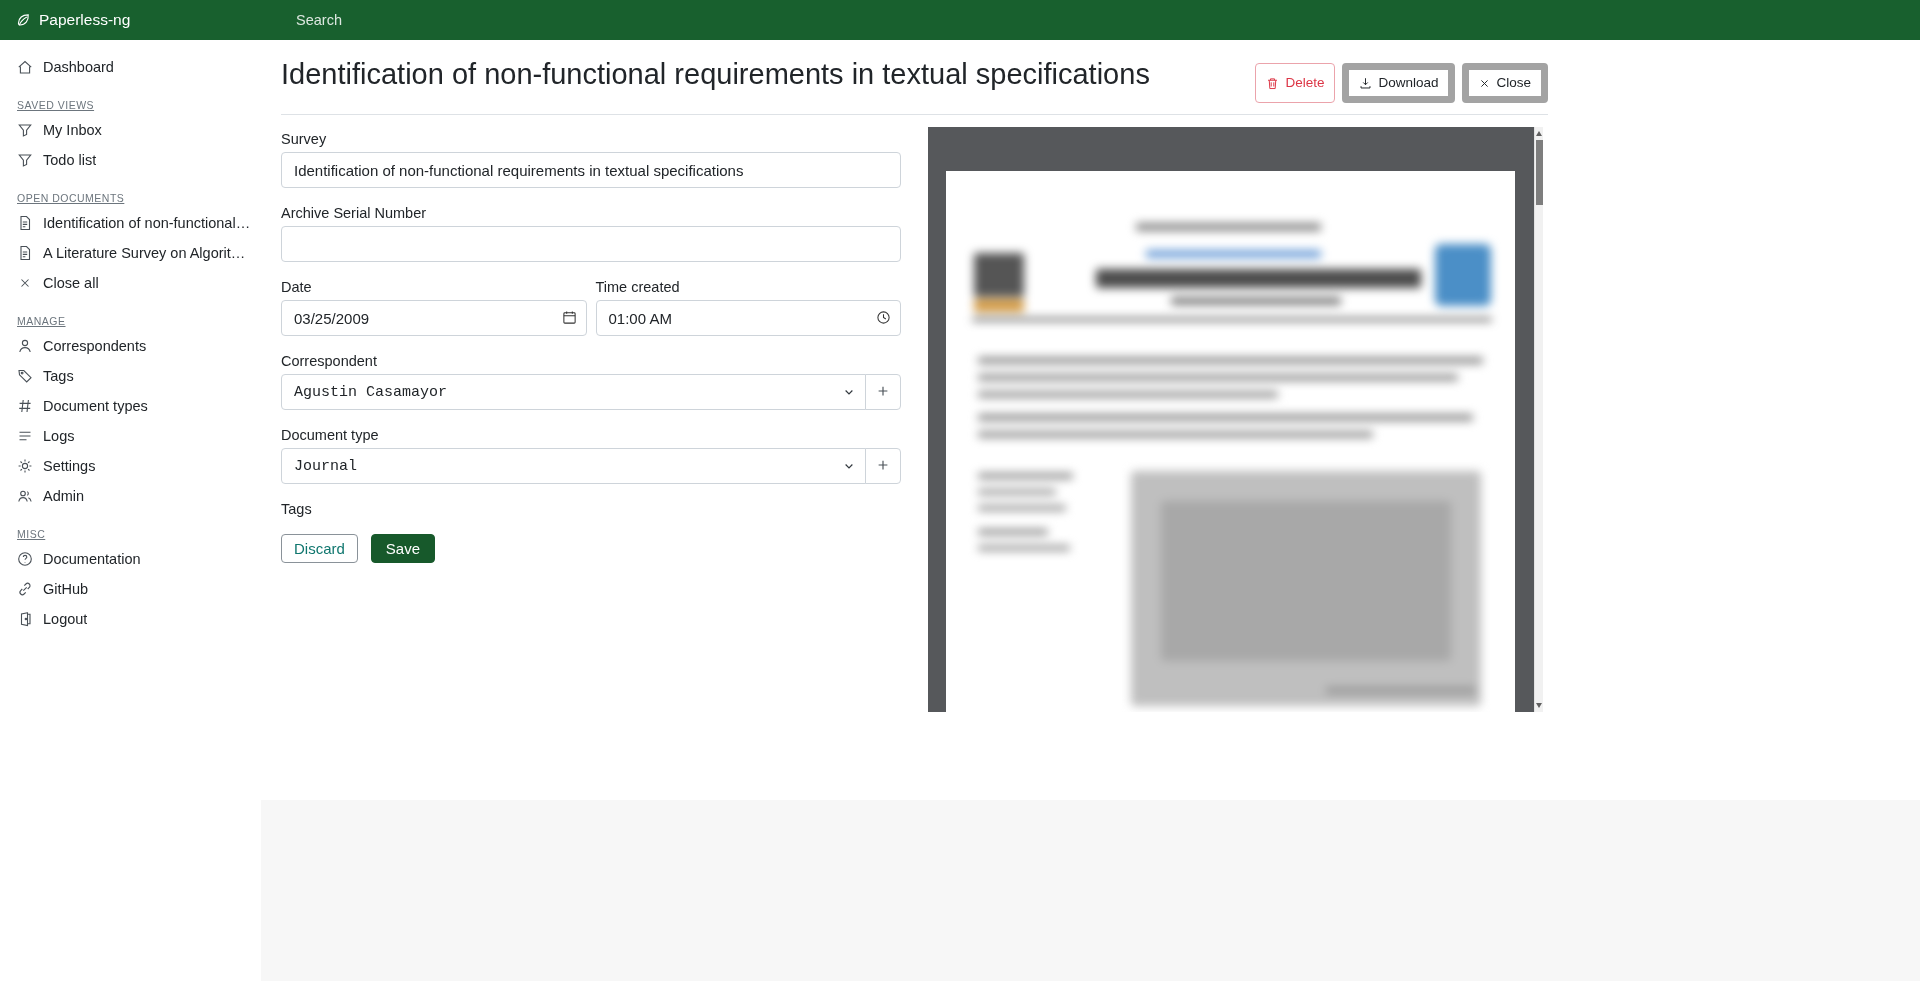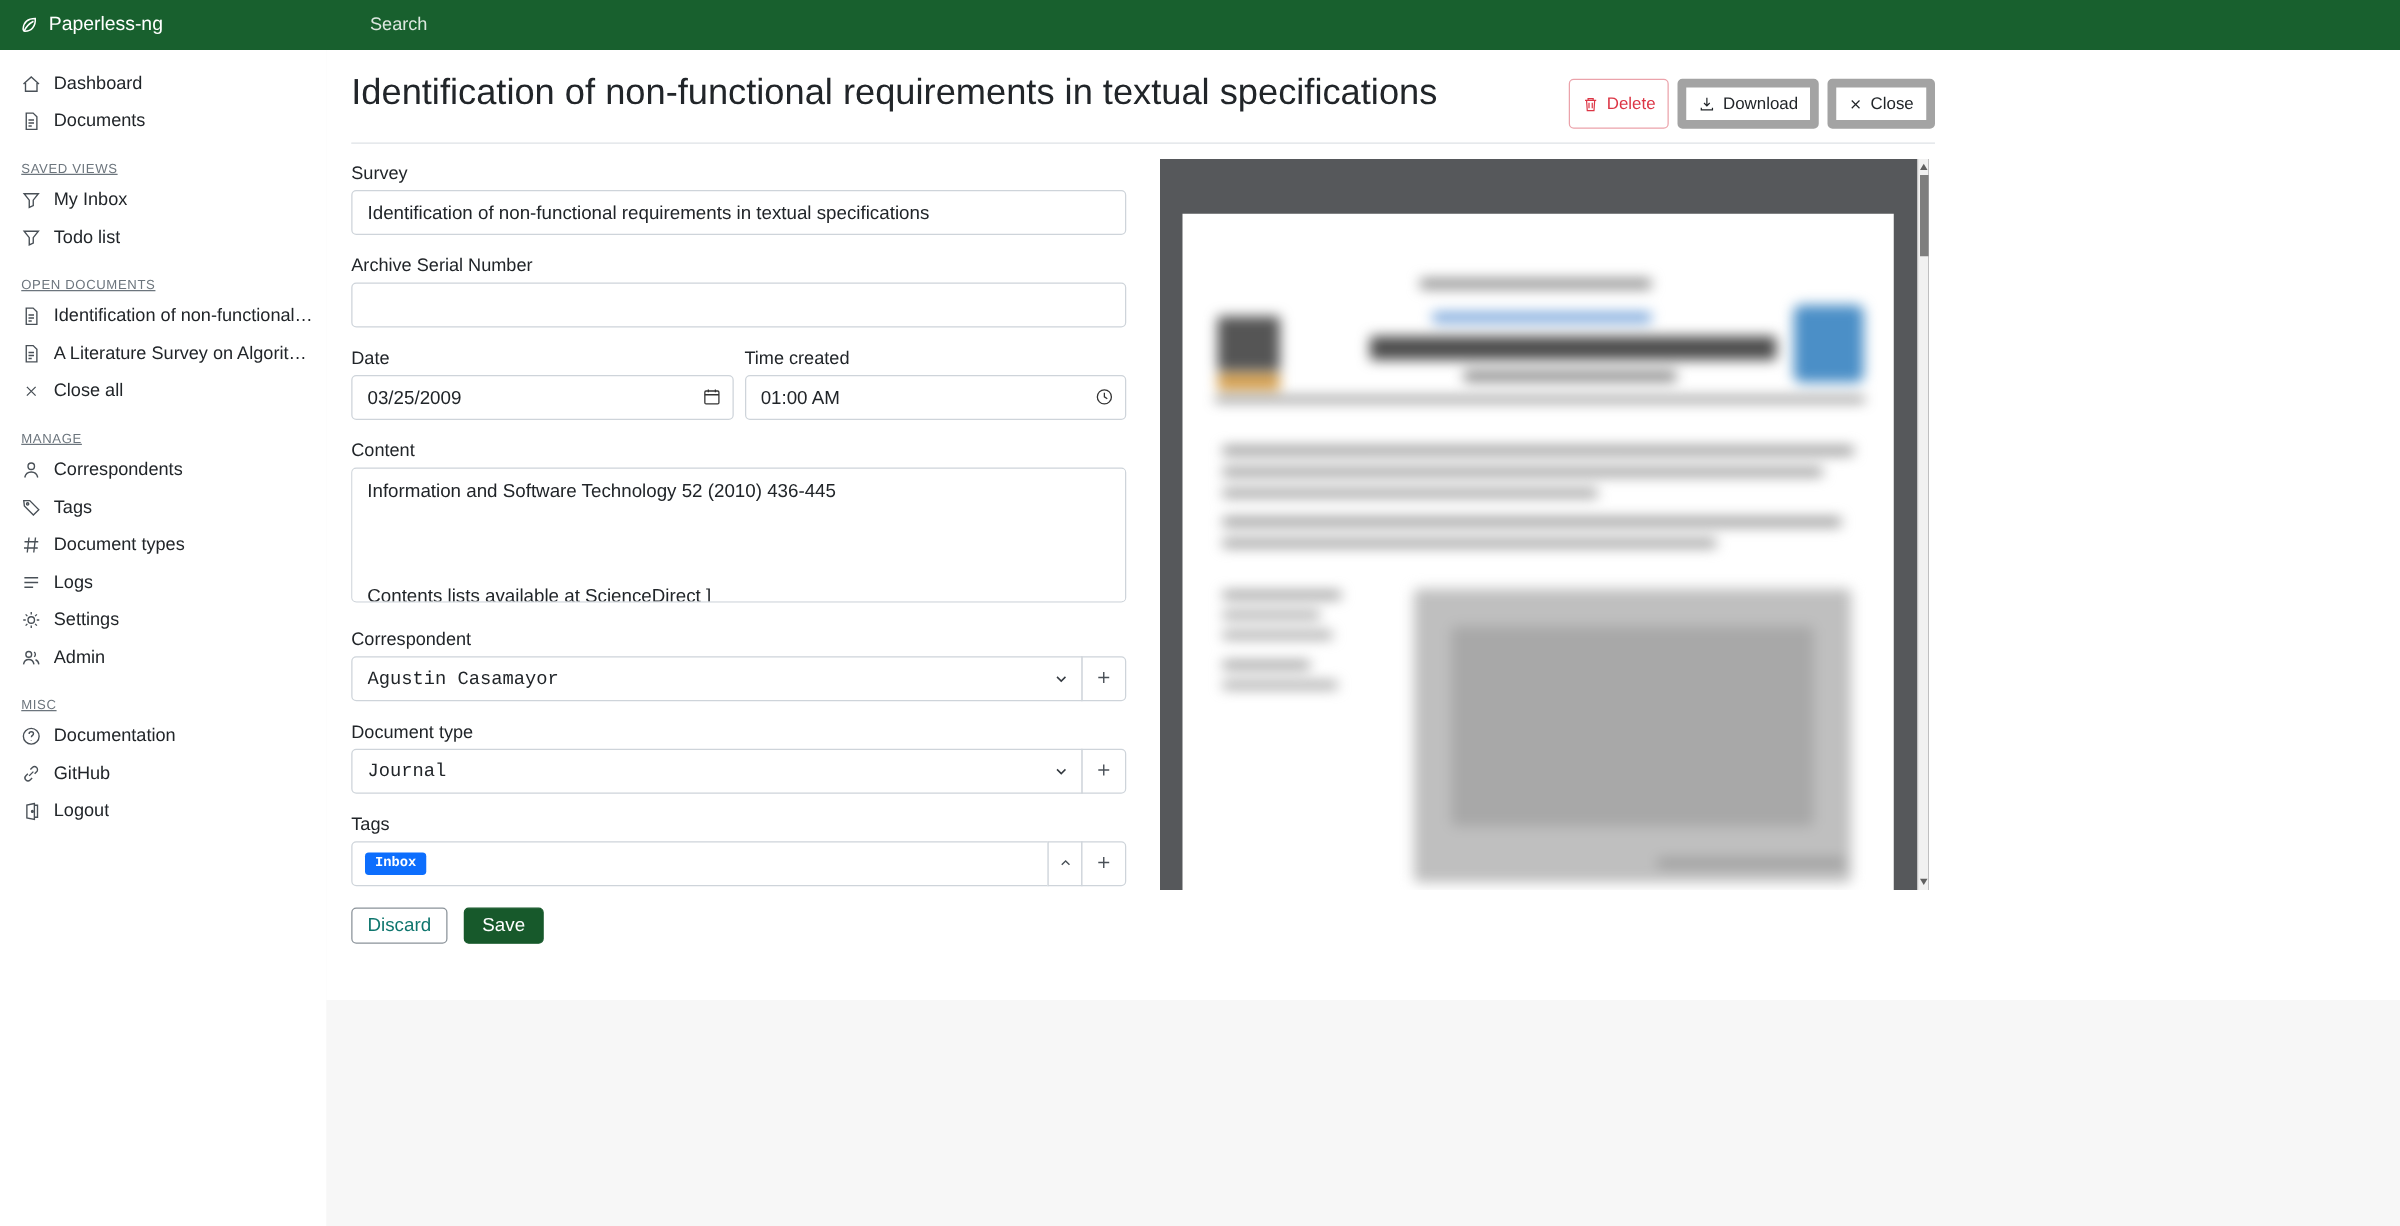--- a/index.html
+++ b/index.html
@@ -102,29 +102,20 @@
 <div class="sidebar">
 
   <a class="nav-item">
     <span class="nav-icon">
       <svg width="16" height="16" viewBox="0 0 16 16" fill="none" stroke="currentColor" stroke-width="1.1">
           <path d="M1.8 8.2 8 2.6l6.2 5.6M3.4 7.4V14h9.2V7.4"></path>
         </svg>
     </span>
     <span class="nav-label">Dashboard</span>
   </a>
-  <a class="nav-item">
-    <span class="nav-icon">
-      <svg width="16" height="16" viewBox="0 0 16 16" fill="none" stroke="currentColor" stroke-width="1.1">
-          <path d="M4 1.5h5.5L12.5 4.5V14.5H4z"></path>
-          <path d="M5.8 7h4.4M5.8 9.4h4.4M5.8 11.8h2.6"></path>
-        </svg>
-    </span>
-    <span class="nav-label">Documents</span>
-  </a>
 
   <div class="section-header">SAVED VIEWS</div>
   <a class="nav-item">
     <span class="nav-icon">
       <svg width="16" height="16" viewBox="0 0 16 16" fill="none" stroke="currentColor" stroke-width="1.1">
           <path d="M2.3 3h11.4L9.6 8.1v4.3l-3.2 1.5V8.1z"></path>
         </svg>
     </span>
     <span class="nav-label">My Inbox</span>
   </a>
@@ -317,32 +308,20 @@
               <span class="field-icon">
                 <svg width="15" height="15" viewBox="0 0 16 16" fill="none" stroke="currentColor" stroke-width="1.1">
                     <circle cx="8" cy="8" r="6"></circle>
                     <path d="M8 4.5V8l2.5 1.6"></path>
                   </svg>
               </span>
             </div>
           </div>
         </div>
 
-        <div class="form-group">
-          <label class="form-label">Content</label>
-          <textarea class="form-control" spellcheck="false" style="">Information and Software Technology 52 (2010) 436-445
-
-
-
-Contents lists available at ScienceDirect ]
-
-
-
-</textarea>
-        </div>
 
         <div class="form-group">
           <label class="form-label">Correspondent</label>
           <div class="input-group">
             <div class="select-wrap">
               <select class="form-select">
                 <option>Agustin Casamayor</option>
               </select>
               <span class="select-caret">
                 <svg width="12" height="12" viewBox="0 0 16 16" fill="none" stroke="currentColor" stroke-width="1.6">
@@ -378,39 +357,20 @@
                 <svg width="14" height="14" viewBox="0 0 16 16" fill="none" stroke="currentColor" stroke-width="1.3">
                     <path d="M8 3v10M3 8h10"></path>
                   </svg>
               </span>
             </button>
           </div>
         </div>
 
         <div class="form-group">
           <label class="form-label">Tags</label>
-          <div class="input-group">
-            <div class="tags-box">
-              <span class="tag-badge">Inbox</span>
-            </div>
-            <button class="btn-sq mid">
-              <span>
-                <svg width="11" height="11" viewBox="0 0 16 16" fill="none" stroke="currentColor" stroke-width="1.6">
-                    <path d="M3.5 10 8 5.5 12.5 10"></path>
-                  </svg>
-              </span>
-            </button>
-            <button class="btn-sq last">
-              <span>
-                <svg width="14" height="14" viewBox="0 0 16 16" fill="none" stroke="currentColor" stroke-width="1.3">
-                    <path d="M8 3v10M3 8h10"></path>
-                  </svg>
-              </span>
-            </button>
-          </div>
         </div>
 
         <div class="actions">
           <button class="btn-discard">Discard</button>
           <button class="btn-save">Save</button>
         </div>
       </div>
 
       <div class="preview-col">
         <div class="pdf-viewer">

